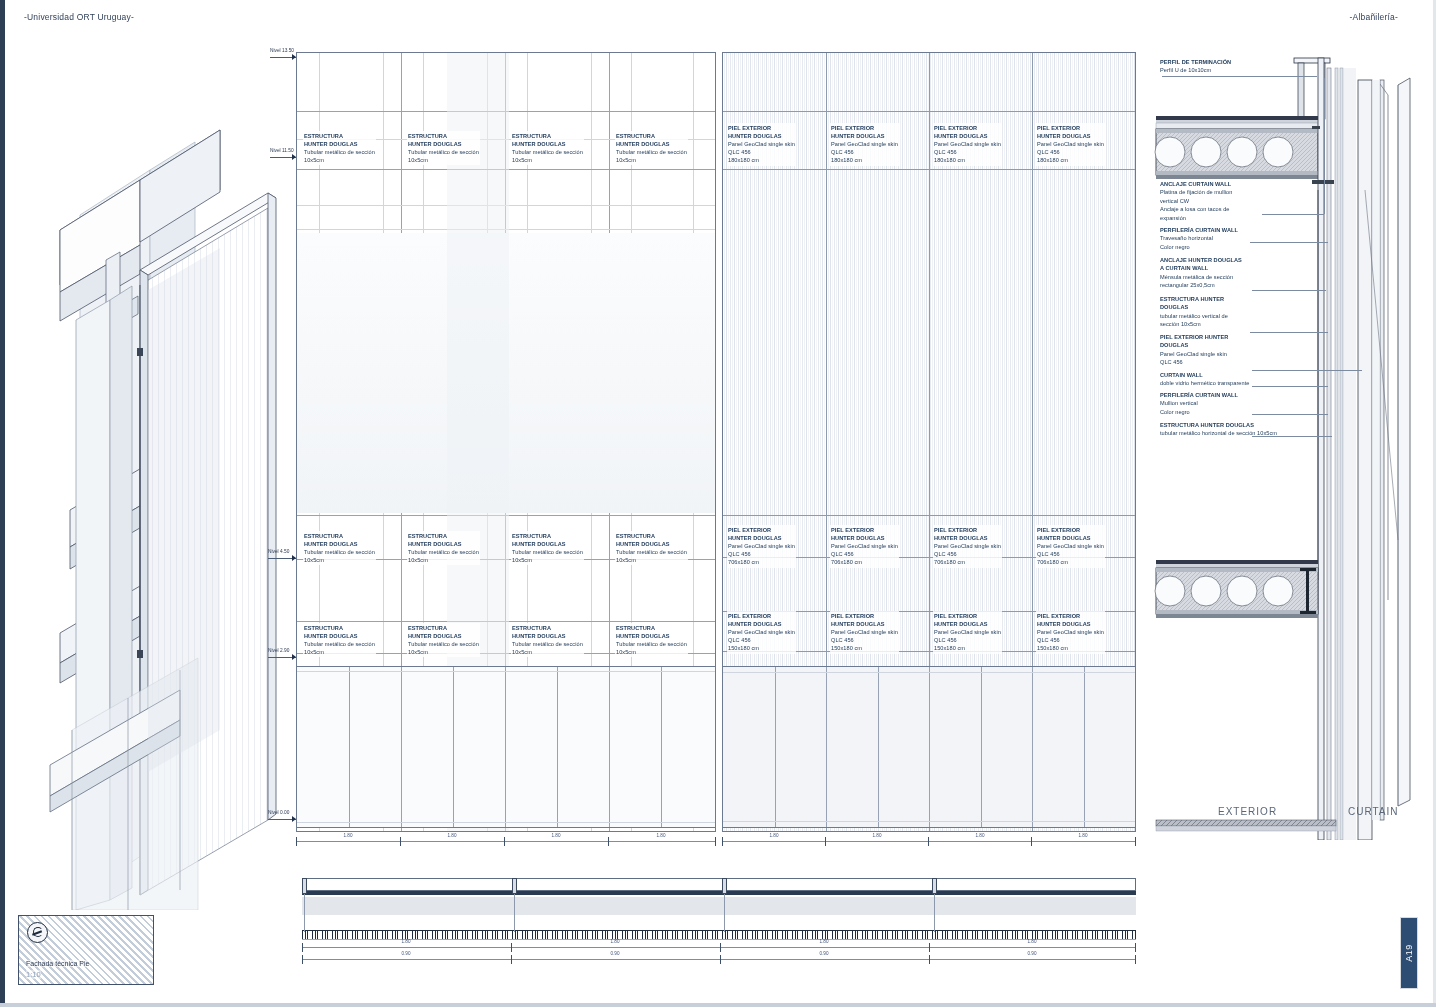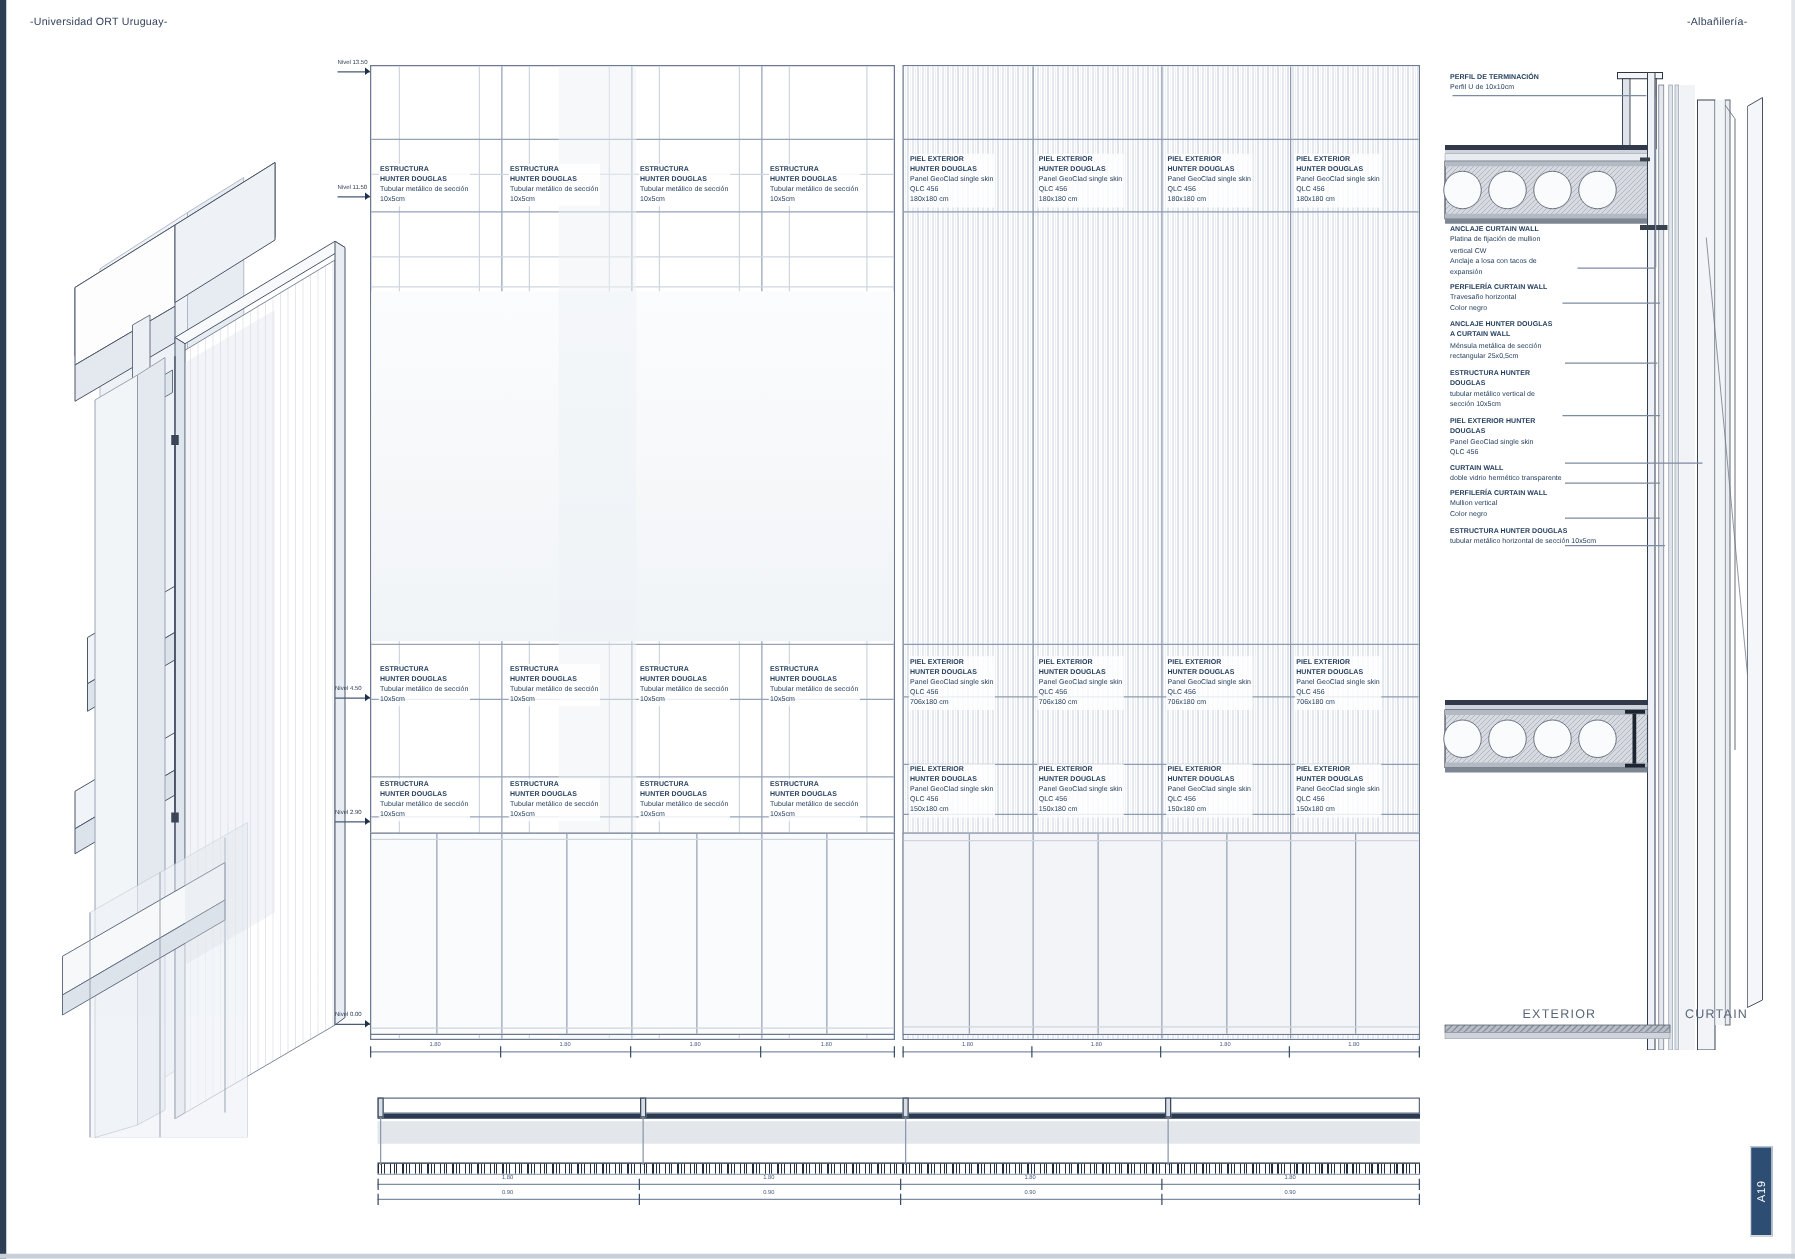--- a/index.html
+++ b/index.html
@@ -682,18 +682,23 @@
       <div class="dimtick" style="left:418px;"></div>
       <div class="dimtick" style="left:627px;"></div>
       <div class="dimtick" style="left:833px;"></div>
       <div class="dimtxt" style="left:104px;">0.90</div>
       <div class="dimtxt" style="left:313px;">0.90</div>
       <div class="dimtxt" style="left:522px;">0.90</div>
       <div class="dimtxt" style="left:730px;">0.90</div>
     </div>
   </div>
 
+  <div class="titleblock">
+    <div class="tb-icon"></div>
+    <div class="tb-t1">Fachada técnica Pie</div>
+    <div class="tb-t2">1:10</div>
+  </div>
 
   <div class="sheet-tab">
     <span>A19</span>
   </div>
 
 </div>
 
 </body></html>

